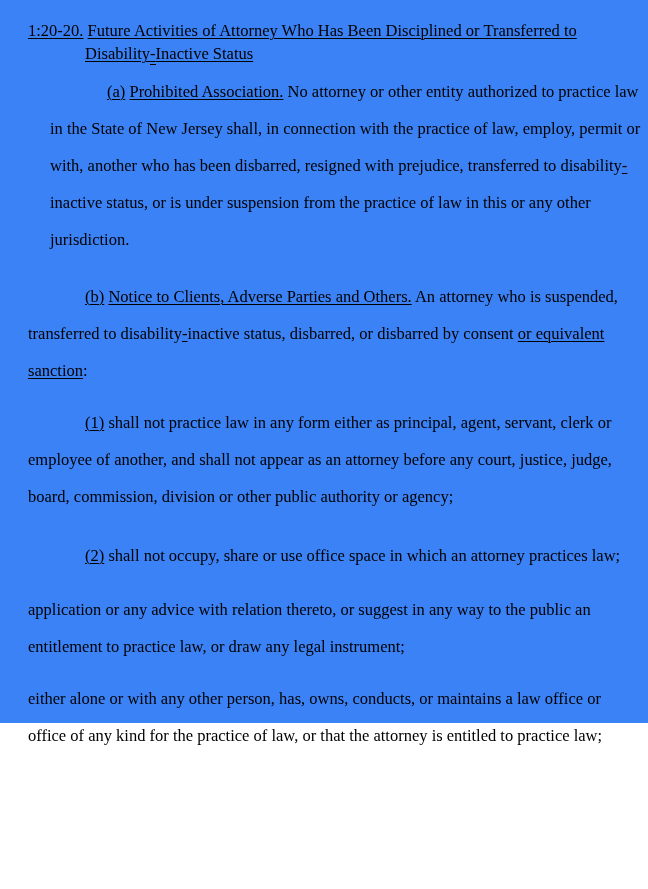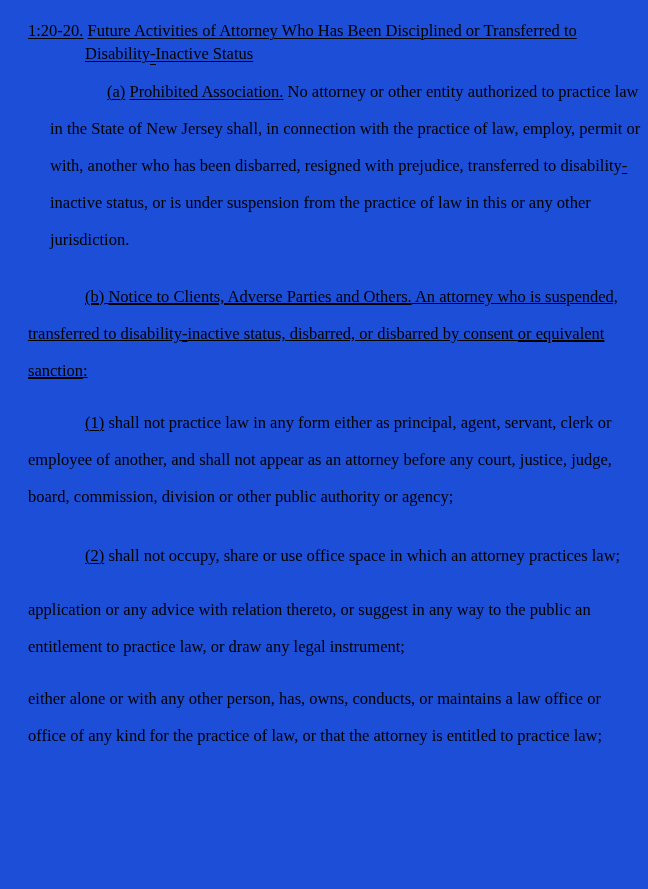--- a/index.html
+++ b/index.html
@@ -11,23 +11,23 @@
     width: 648px;
     height: 889px;
     overflow: hidden;
     font-family: "Liberation Serif", serif;
     font-size: 16.5px;
     color: #000000;
   }
   .page {
     box-sizing: border-box;
     width: 648px;
-    height: 889px;
+    height: 723px;
     padding: 19px 18px 12px 28px;
-    background: #1d4ed8;
+    background: #3b82f6;
   }
   .line {
     white-space: pre;
     line-height: 37px;
     height: 37px;
   }
   .h-line {
     white-space: pre;
     line-height: 23px;
     height: 23px;
@@ -43,21 +43,21 @@
   .ins::after {
     content: "";
     position: absolute;
     left: 0px;
     right: 0px;
     bottom: -2px;
     height: 0;
     border-bottom: 1.4px solid #000000;
   }
   .para-a { margin-top: 8px; margin-left: 22px; }
-  .para-b { margin-top: 20px; text-decoration: underline; }
+  .para-b { margin-top: 20px; }
   .item-1 { margin-top: 15px; }
   .item-2 { margin-top: 22px; }
   .item-3 { margin-top: 17px; }
   .item-4 { margin-top: 15px; }
 </style>
 </head>
 <body>
 
 <div class="page">
 

